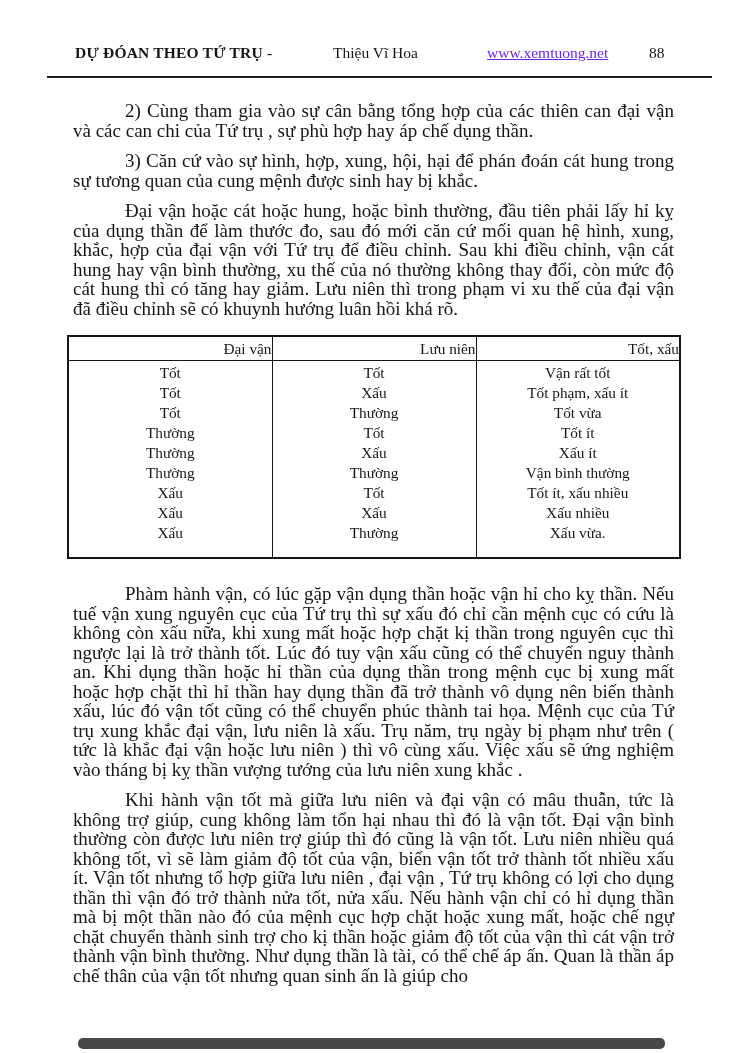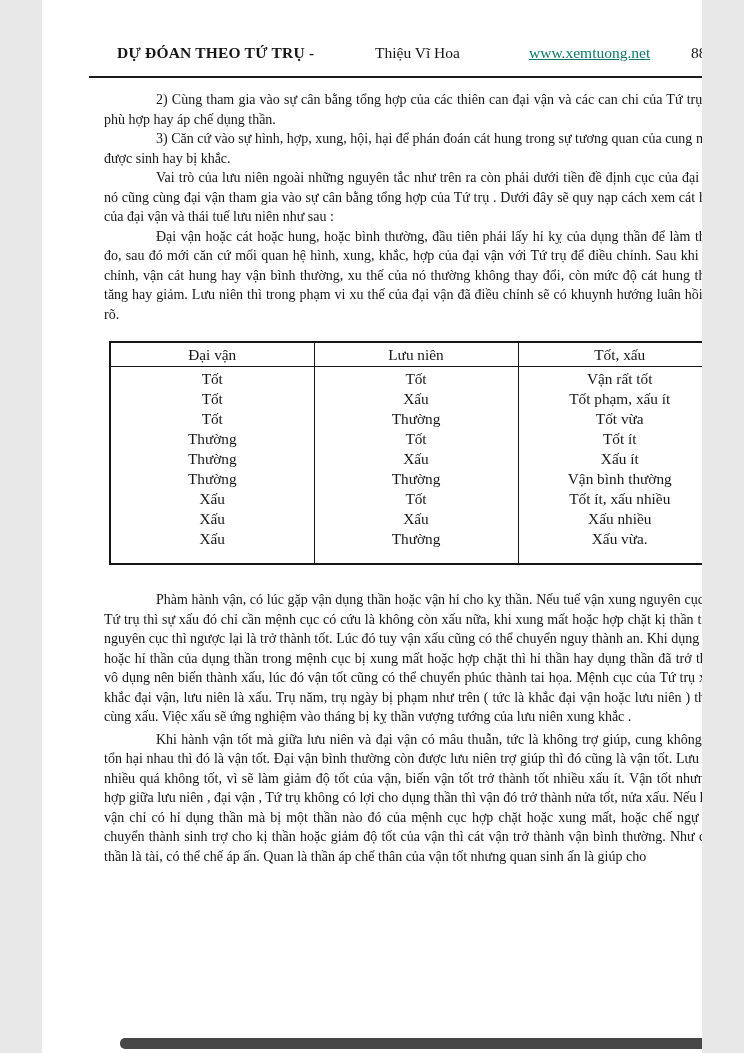--- a/index.html
+++ b/index.html
@@ -1,50 +1,50 @@
 <!DOCTYPE html>
 <html><head>
 <meta charset="utf-8">
 <style>
   html,body { margin:0; padding:0; background:#e8e8e8; }
   .page {
-    position:relative; width:660px; height:1053px; margin:0 auto;
+    position:relative; width:744px; height:1053px; margin:0 auto;
     background:#ffffff; color:#161616; overflow:hidden;
     font-family:"Liberation Serif","DejaVu Serif",serif;
   }
   
   .hdr { position:absolute; top:44px; left:0; width:744px; height:20px; font-size:15.5px; }
   .hdr span { position:absolute; top:0; white-space:nowrap; }
   .h-title  { left:75px; font-weight:bold; letter-spacing:.2px; }
   .h-author { left:299px;margin-left:34px; }
-  .h-site   { left:487px; text-decoration:underline; color:#0f766e; }
+  .h-site   { left:487px; text-decoration:underline; color:#6d28d9; }
   .h-page   { left:649px;text-align:center; }
   .rule { position:absolute; top:76px; left:47px; width:665px; height:0; border-top:2px solid #1c1c1c; }
   
   .col { position:absolute; top:90px; left:62px; width:623px; }
   .col p {
-    margin:0; text-indent:52px; text-align:justify;
-    font-size:14px; line-height:19.5px;
+    margin:11px; text-indent:52px; text-align:justify;
+    font-size:19px; line-height:19.5px;
   }
   .section-heading {
     margin:19px 0 14px 0; text-align:center; text-indent:0;
     font-size:17px; font-weight:bold; letter-spacing:.3px;
   }
   
   table.tv {
     border-collapse:collapse; table-layout:fixed;
     margin:17px 0 0 5px; width:614px;
     border:2px solid #161616;
     font-size:15.3px;
   }
   table.tv th, table.tv td {
     border-left:1.5px solid #161616; border-right:1.5px solid #161616;
     text-align:center; font-weight:normal; padding:0;
   }
-  table.tv thead th { border-bottom:1.5px solid #161616; height:23px; }
+  table.tv thead th { border-bottom:1.5px solid #161616; height:23px;text-align:right; }
   table.tv tbody td { height:20px; }
   table.tv tbody tr:first-child td { padding-top:2px; }
   table.tv tbody tr:last-child td  { padding-bottom:14px; }
   .p-after-table { margin-top:25px !important; }
   .p-follow { margin-top:3px !important; }
   
   .home-bar {
     position:absolute; left:78px; top:1038px; width:587px; height:11px;
     background:#474747; border-radius:5px;
   }
@@ -59,21 +59,20 @@
     <span class="h-author">Thiệu Vĩ Hoa</span>
     <span class="h-site">www.xemtuong.net</span>
     <span class="h-page">88</span>
   </div>
 
   <div class="rule"></div>
 
   <div class="col">
     <p>2) Cùng tham gia vào sự cân bằng tổng hợp của các thiên can đại vận và các can chi của Tứ trụ , sự phù hợp hay áp chế dụng thần.</p>
     <p>3) Căn cứ vào sự hình, hợp, xung, hội, hại để phán đoán cát hung trong sự tương quan của cung mệnh được sinh hay bị khắc.</p>
-    <p>Vai trò của lưu niên ngoài những nguyên tắc như trên ra còn phải dưới tiền đề định cục của đại vận, nó cũng cùng đại vận tham gia vào sự cân bằng tổng hợp của Tứ trụ . Dưới đây sẽ quy nạp cách xem cát hung của đại vận và thái tuế lưu niên như sau :</p>
 
 
     <p>Đại vận hoặc cát hoặc hung, hoặc bình thường, đầu tiên phải lấy hỉ kỵ của dụng thần để làm thước đo, sau đó mới căn cứ mối quan hệ hình, xung, khắc, hợp của đại vận với Tứ trụ để điều chỉnh. Sau khi điều chỉnh, vận cát hung hay vận bình thường, xu thế của nó thường không thay đổi, còn mức độ cát hung thì có tăng hay giảm. Lưu niên thì trong phạm vi xu thế của đại vận đã điều chỉnh sẽ có khuynh hướng luân hồi khá rõ.</p>
 
     <table class="tv">
       <thead>
         <tr>
           <th>Đại vận</th>
           <th>Lưu niên</th>
           <th>Tốt, xấu</th>

